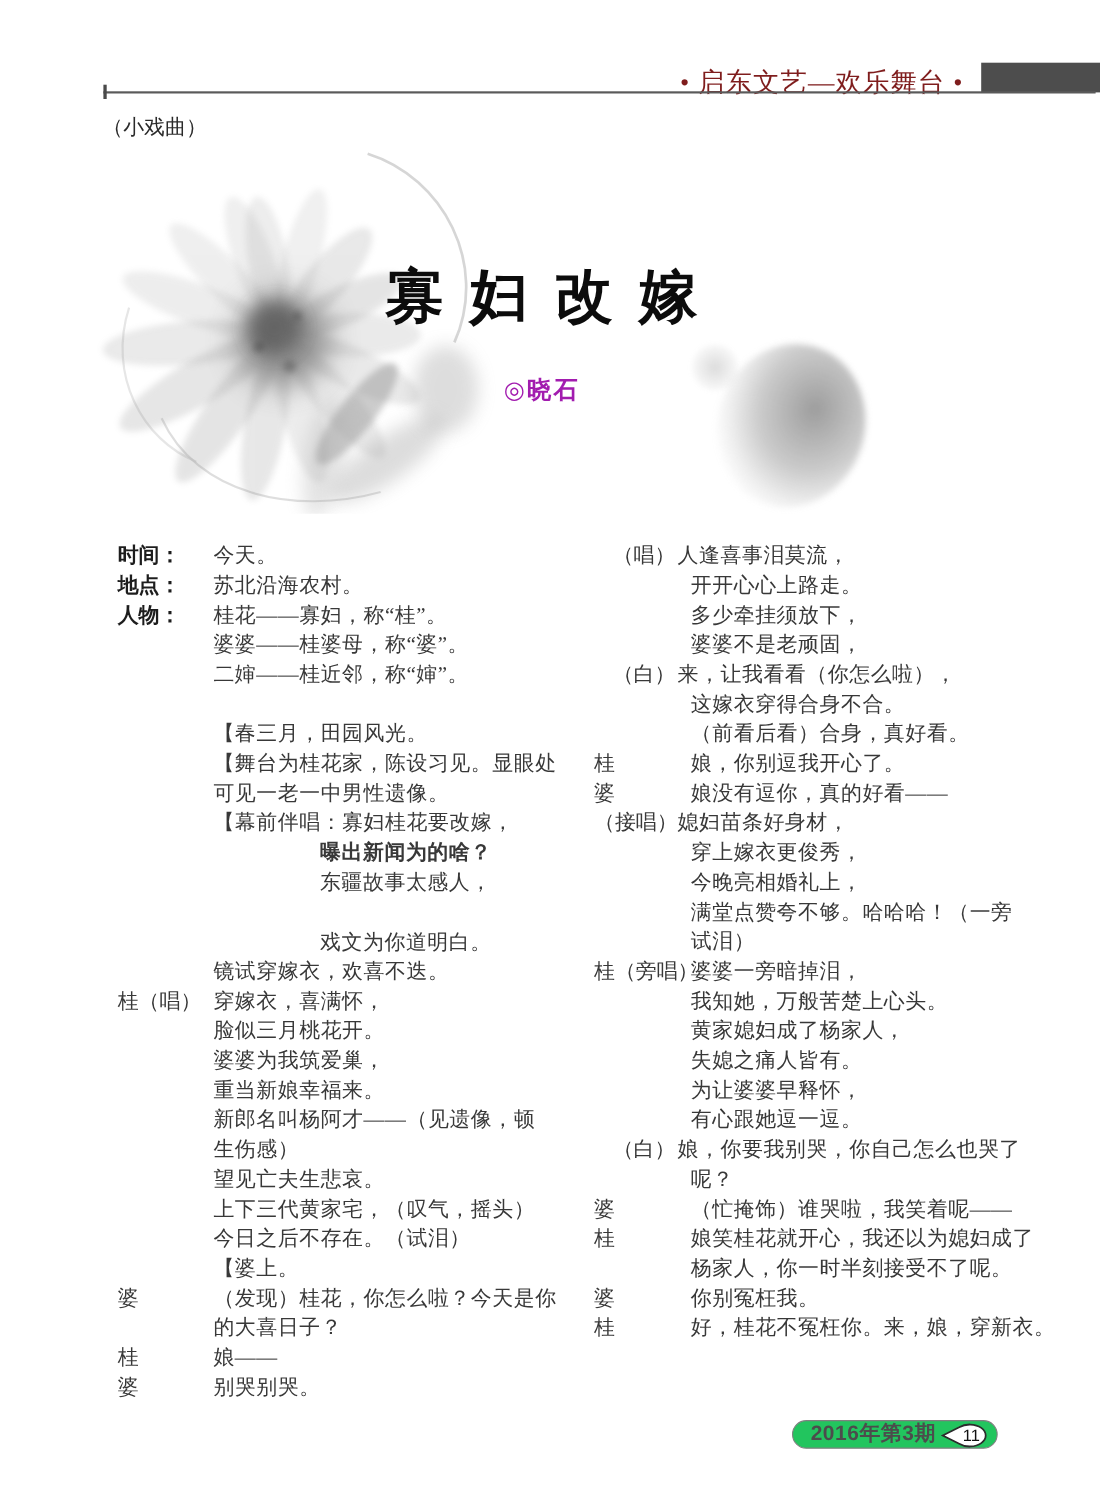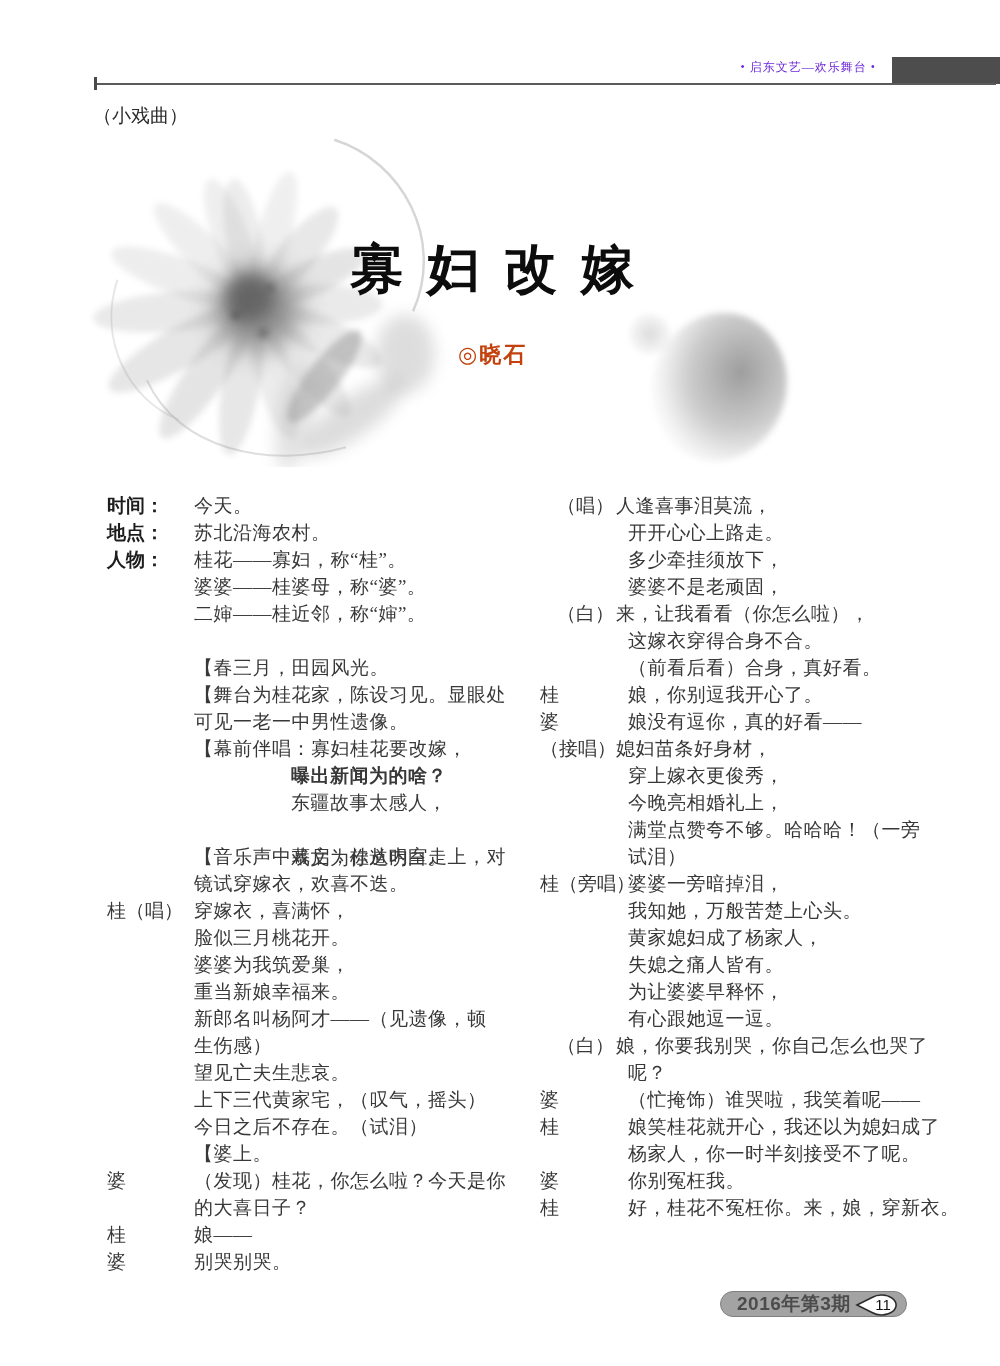--- a/index.html
+++ b/index.html
@@ -3,35 +3,35 @@
 <meta charset="utf-8">
 <style>
   html,body{margin:0;padding:0;}
   body{
     width:1000px;height:1366px;position:relative;background:#ffffff;
     font-family:"Liberation Serif","DejaVu Serif",serif;
     color:#383838;overflow:hidden;
   }
   
   .journal{
-    position:absolute;top:59px;right:124px;font-size:12px;letter-spacing:1px;
-    color:#6d28d9;font-family:"Liberation Serif","DejaVu Serif",serif;
+    position:absolute;top:59px;right:124px;font-size:24px;letter-spacing:1px;
+    color:#7f1d1d;font-family:"Liberation Serif","DejaVu Serif",serif;
   }
   .accent-bar{position:absolute;top:57px;right:0;width:108px;height:27px;background:#4d4d4d;}
   .header-rule{position:absolute;top:83px;left:94px;width:902px;height:2px;background:#5a5a5a;}
   .header-tick{position:absolute;top:77px;left:94px;width:3px;height:13px;background:#4a4a4a;}
   
   .genre{position:absolute;top:103px;left:93px;font-size:19px;color:#2a2a2a;}
   .title{
     position:absolute;top:234px;left:350px;margin:0;
     font-family:Liberation Sans, sans-serif;
     font-size:53px;font-weight:900;letter-spacing:24px;color:#0c0c0c;white-space:nowrap;
   }
   .author{
-    position:absolute;top:340px;left:458px;font-size:22px;font-weight:600;color:#c2410c;
+    position:absolute;top:340px;left:458px;font-size:22px;font-weight:600;color:#a21caf;
     font-family:"Liberation Sans","DejaVu Sans",sans-serif;letter-spacing:2px;
   }
   
   .flower{position:absolute;top:122px;left:85px;width:390px;height:345px;}
   .blob-small{
     position:absolute;left:628px;top:312px;width:44px;height:44px;border-radius:50%;
     background:radial-gradient(circle,rgba(140,140,140,.30) 0%,rgba(160,160,160,.12) 55%,rgba(255,255,255,0) 75%);
     filter:blur(2px);
   }
   .blob-big{
@@ -51,21 +51,21 @@
   }
   .col-left .lab{flex-basis:87px;width:87px;}
   .lab.head{
     font-family:"Liberation Sans","DejaVu Sans",sans-serif;font-weight:bold;color:#1d1d1d;
   }
   .lab.cue{text-align:right;padding-right:2px;box-sizing:border-box;}
   .txt{font-size:19px;line-height:27px;letter-spacing:0.5px;}
   
   .issue-pill{
     position:absolute;left:720px;top:1291px;width:187px;height:26px;
-    background:#a3a3a3;border:1px solid #808080;border-radius:14px;box-sizing:border-box;
+    background:#22c55e;border:1px solid #808080;border-radius:14px;box-sizing:border-box;
   }
   .issue-label{
     position:absolute;left:16px;top:0;height:24px;line-height:24px;font-size:19px;font-weight:bold;
     font-family:"Liberation Sans","DejaVu Sans",sans-serif;color:#4c4c4c;letter-spacing:0.5px;
   }
   .page-badge{position:absolute;right:1px;top:0px;}
 </style>
 </head>
 <body>
 
@@ -210,21 +210,20 @@
     <div class="line">
       <span class="lab"></span>
       <span class="txt" style="padding-left: 97px;">东疆故事太感人，</span>
     </div>
     <div class="line">
       <span class="lab"></span>
       <span class="txt" style="padding-left: 97px; margin-top: 28px;">戏文为你道明白。</span>
     </div>
     <div class="line">
       <span class="lab"></span>
-      <span class="txt">【音乐声中幕启，桂从内室走上，对</span>
     </div>
     <div class="line">
       <span class="lab"></span>
       <span class="txt">镜试穿嫁衣，欢喜不迭。</span>
     </div>
     <div class="line">
       <span class="lab speaker">桂（唱）</span>
       <span class="txt">穿嫁衣，喜满怀，</span>
     </div>
     <div class="line">

